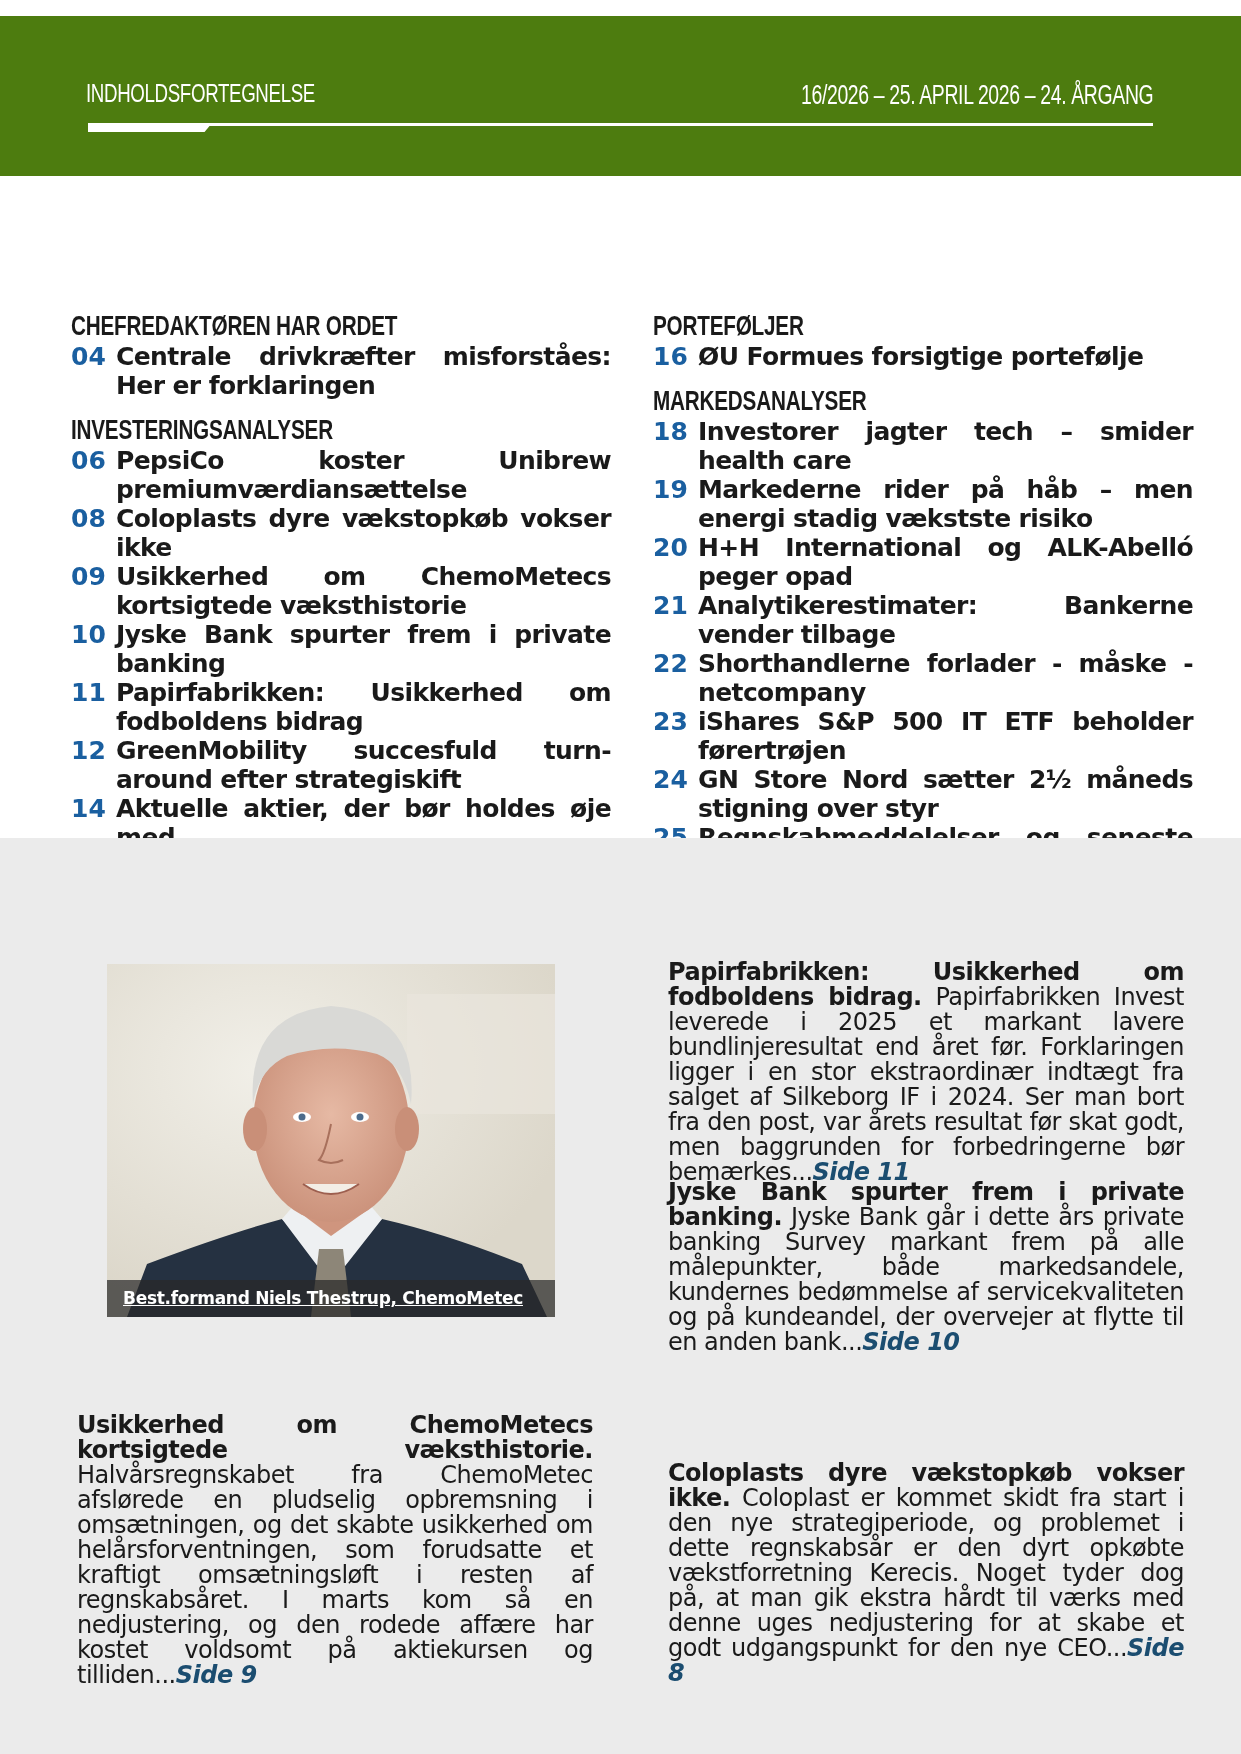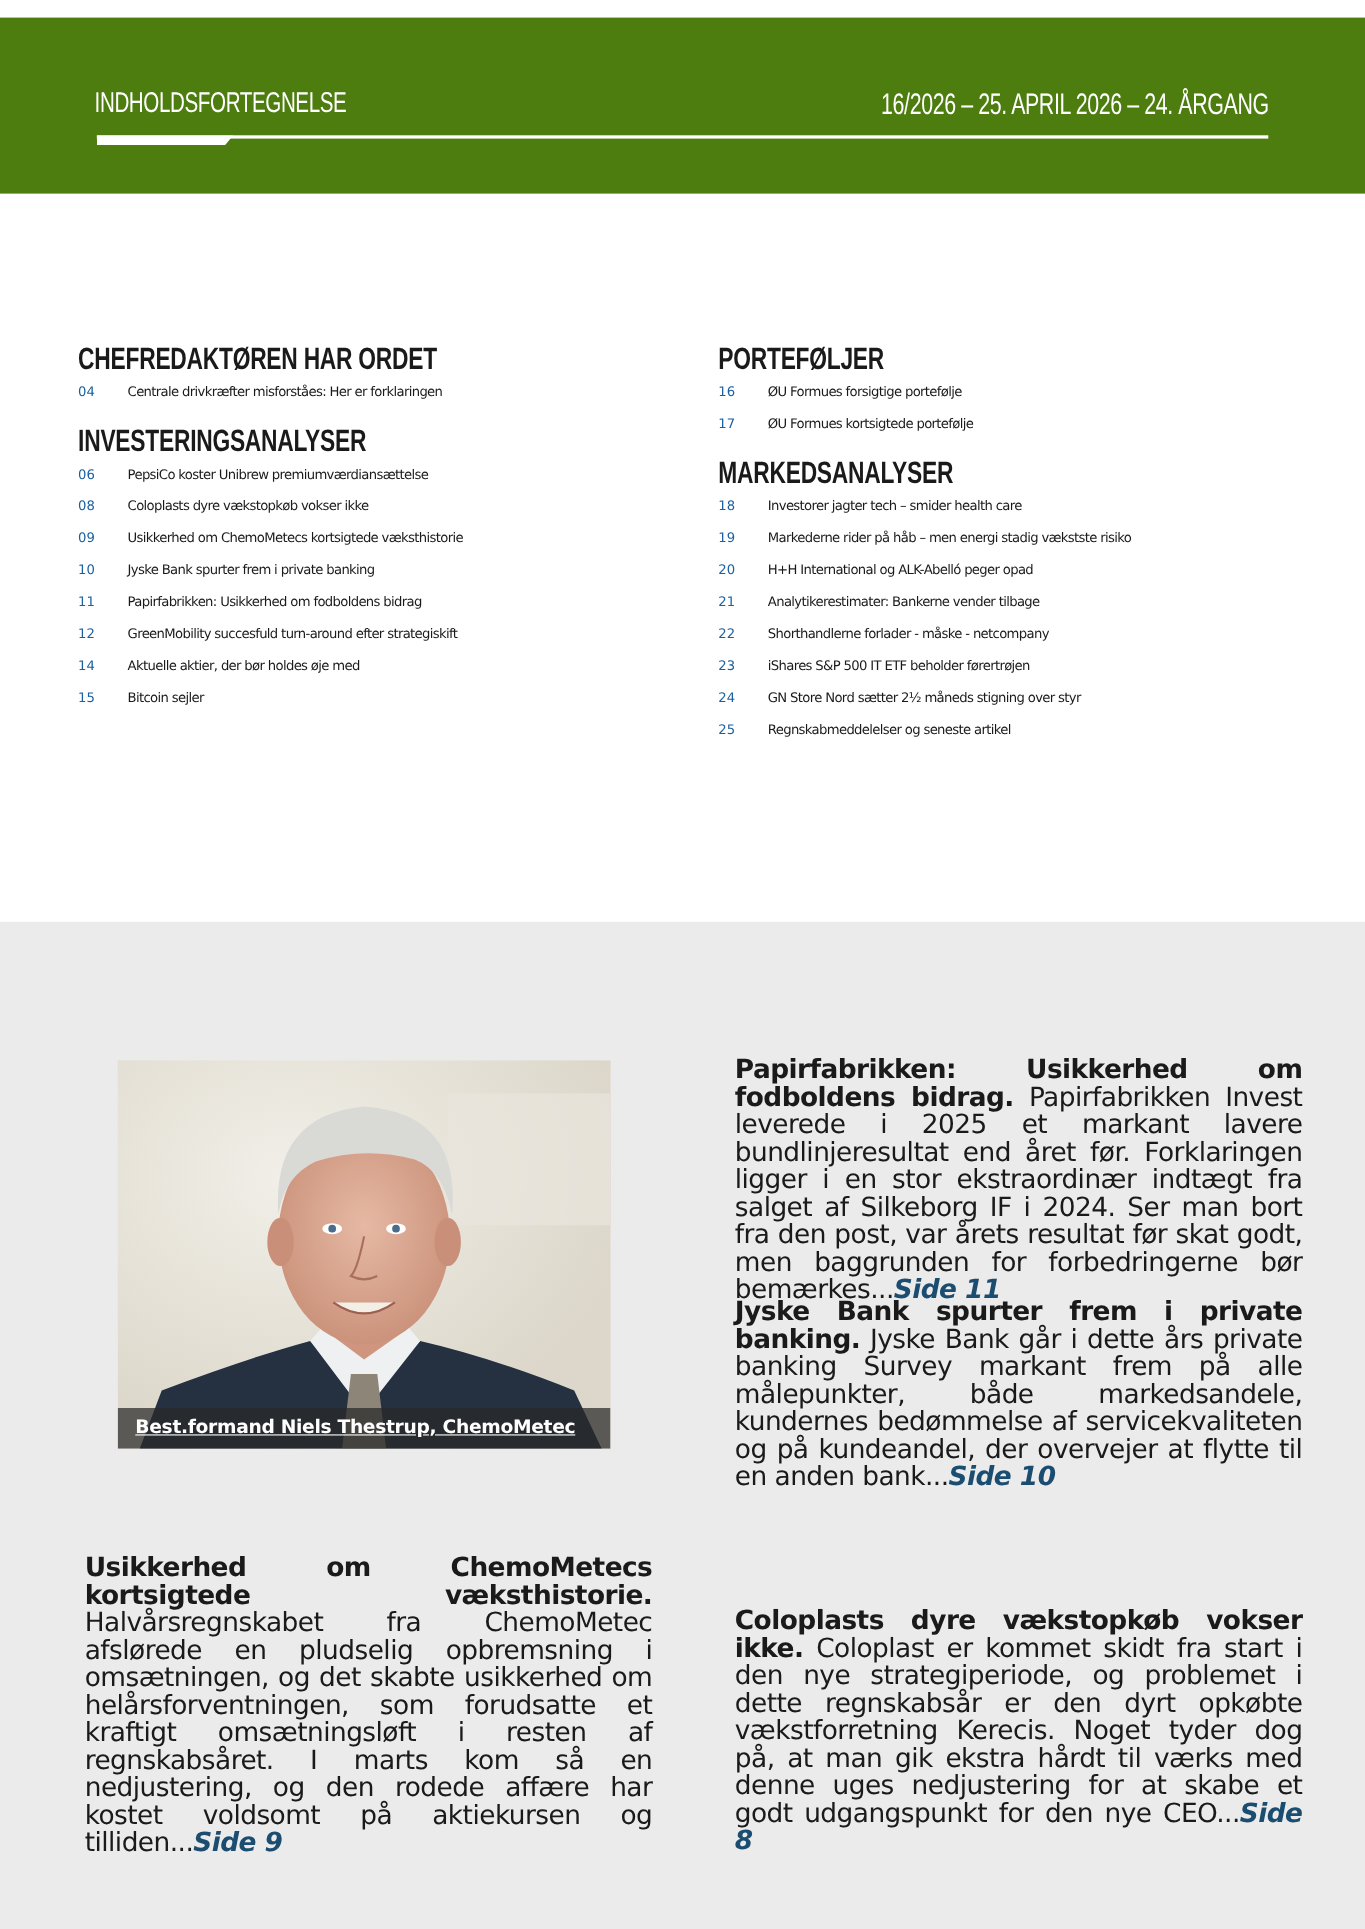--- a/index.html
+++ b/index.html
@@ -40,21 +40,21 @@
     .toc.left { left: 71px; width: 540px; }
     .toc.right { left: 653px; width: 540px; }
     .toc-section { margin-bottom: 14px; }
     .toc-heading {
       font-family: "Liberation Sans", sans-serif; font-weight: 700;
       font-size: 28px; line-height: 32px; color: #1a1a1a;
       transform: scaleX(0.74); transform-origin: left top; white-space: nowrap;
       letter-spacing: -0.3px; margin-bottom: 0px;
     }
     .toc-item {
-      display: flex; font-size: 12px; line-height: 29px; color: #1a1a1a;
+      display: flex; font-size: 25px; line-height: 29px; color: #1a1a1a; font-weight: bold;
     }
     .toc-num {
       width: 45px; flex: 0 0 45px; color: #1a5fa0;
       font-family: "DejaVu Sans", sans-serif;
     }
     .toc-text {
       flex: 1; font-family: "DejaVu Sans", sans-serif; letter-spacing: -0.6px;
       text-align: justify;
     }
 
@@ -147,24 +147,20 @@
     </div>
   </div>
 </div>
 
 <div class="toc right">
   <div class="toc-section">
     <div class="toc-heading">PORTEFØLJER</div>
     <div class="toc-item">
       <span class="toc-num">16</span>
       <span class="toc-text">ØU Formues forsigtige portefølje</span>
-    </div>
-    <div class="toc-item">
-      <span class="toc-num">17</span>
-      <span class="toc-text">ØU Formues kortsigtede portefølje</span>
     </div>
   </div>
   <div class="toc-section">
     <div class="toc-heading">MARKEDSANALYSER</div>
     <div class="toc-item">
       <span class="toc-num">18</span>
       <span class="toc-text">Investorer jagter tech – smider health care</span>
     </div>
     <div class="toc-item">
       <span class="toc-num">19</span>

